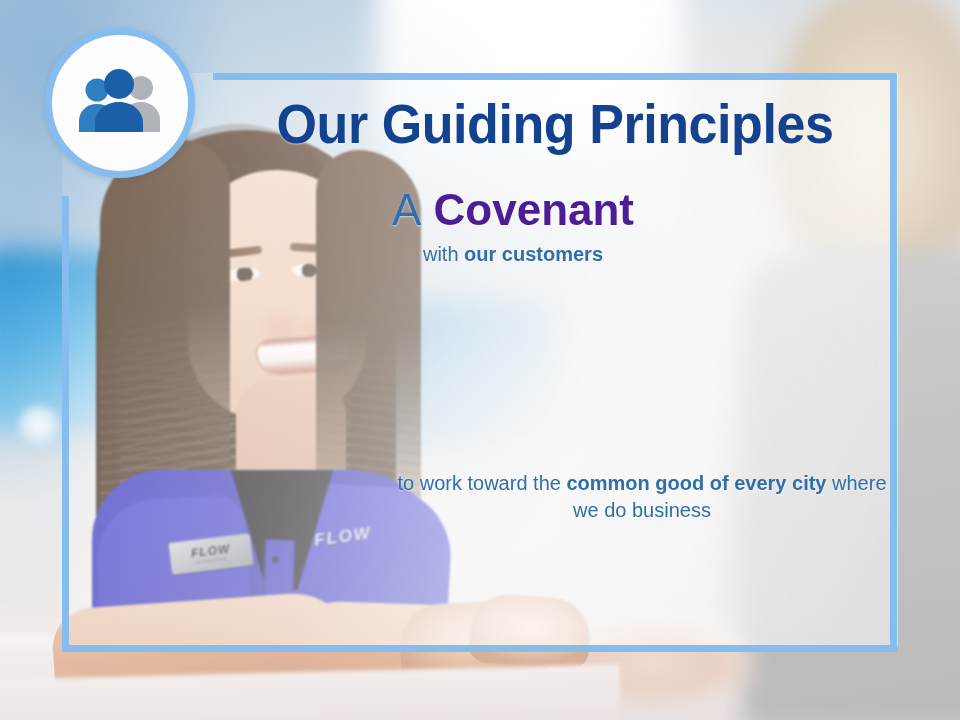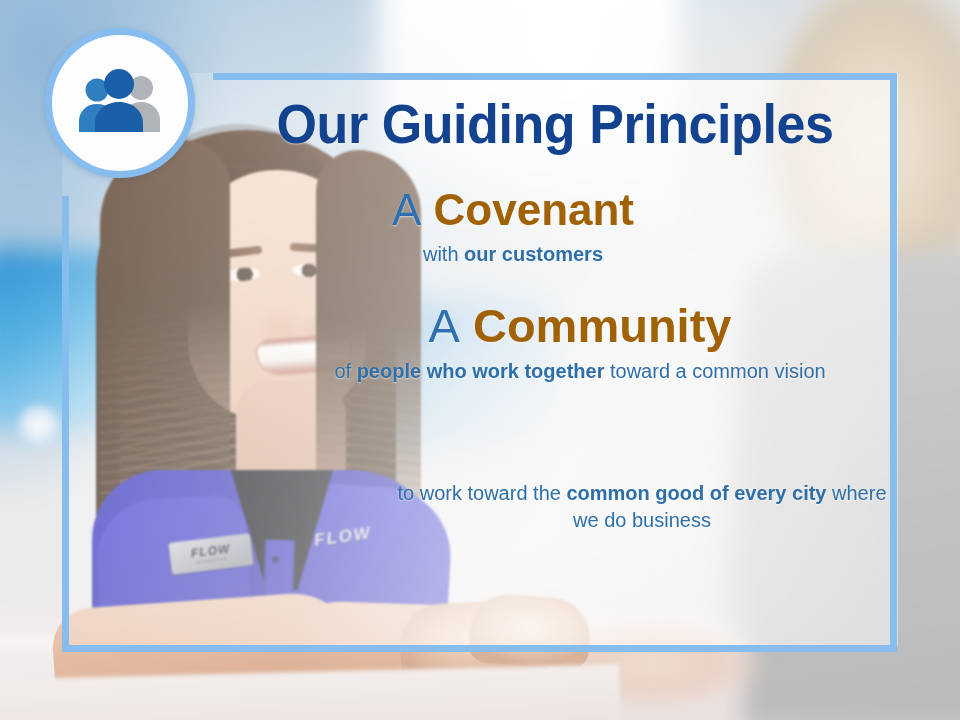--- a/index.html
+++ b/index.html
@@ -268,35 +268,35 @@
     text-shadow:0 1px 2px rgba(255,255,255,.55);
   }
 
   .principle{position:absolute;text-align:center;}
 
   .p-head{
     font-size:44px;line-height:1.02;white-space:nowrap;
     text-shadow:0 1px 2px rgba(255,255,255,.6);
   }
   .p-head .art{font-weight:300;color:#2f6fb0;}
-  .p-head .word{font-weight:bold;color:#a16207;}
+  .p-head .word{font-weight:bold;color:#4c1d95;}
 
   .p-sub{
     font-size:20px;line-height:1.33;color:#2f6fa8;font-weight:normal;
     margin-top:8px;
     text-shadow:0 1px 2px rgba(255,255,255,.6);
   }
   .p-sub b{font-weight:bold;color:#2f6fa8;}
 
   
   #p1{left:298px;top:188px;width:430px;}
   #p2{left:330px;top:302px;width:500px;}
   #p3{left:392px;top:460px;width:500px;}
   #p2 .p-head,#p3 .p-head{font-size:47px;}
-  #p3 .p-sub{margin-top:20px;}
+  #p3 .p-sub{margin-top:10px;}
 </style>
 </head>
 <body>
 
 <div id="stage">
 
   <div class="photo">
     <div class="bg-base"></div>
     <div class="bg-window"></div>
     <div class="bg-car"></div>
@@ -377,29 +377,20 @@
   <div class="principle" id="p1">
     <div class="p-head">
       <span class="art">A</span>
       <span class="word">Covenant</span>
     </div>
     <div class="p-sub">
       <span>with </span><b>our customers</b><span></span>
     </div>
   </div>
 
-  <div class="principle" id="p2">
-    <div class="p-head">
-      <span class="art">A</span>
-      <span class="word">Community</span>
-    </div>
-    <div class="p-sub">
-      <span>of </span><b>people who work together</b><span> toward a common vision</span>
-    </div>
-  </div>
 
   <div class="principle" id="p3">
     <div class="p-sub">
       <span>to work toward the </span><b>common good of every city</b><span> where we do business</span>
     </div>
   </div>
 
 </div>
 
 </body></html>

